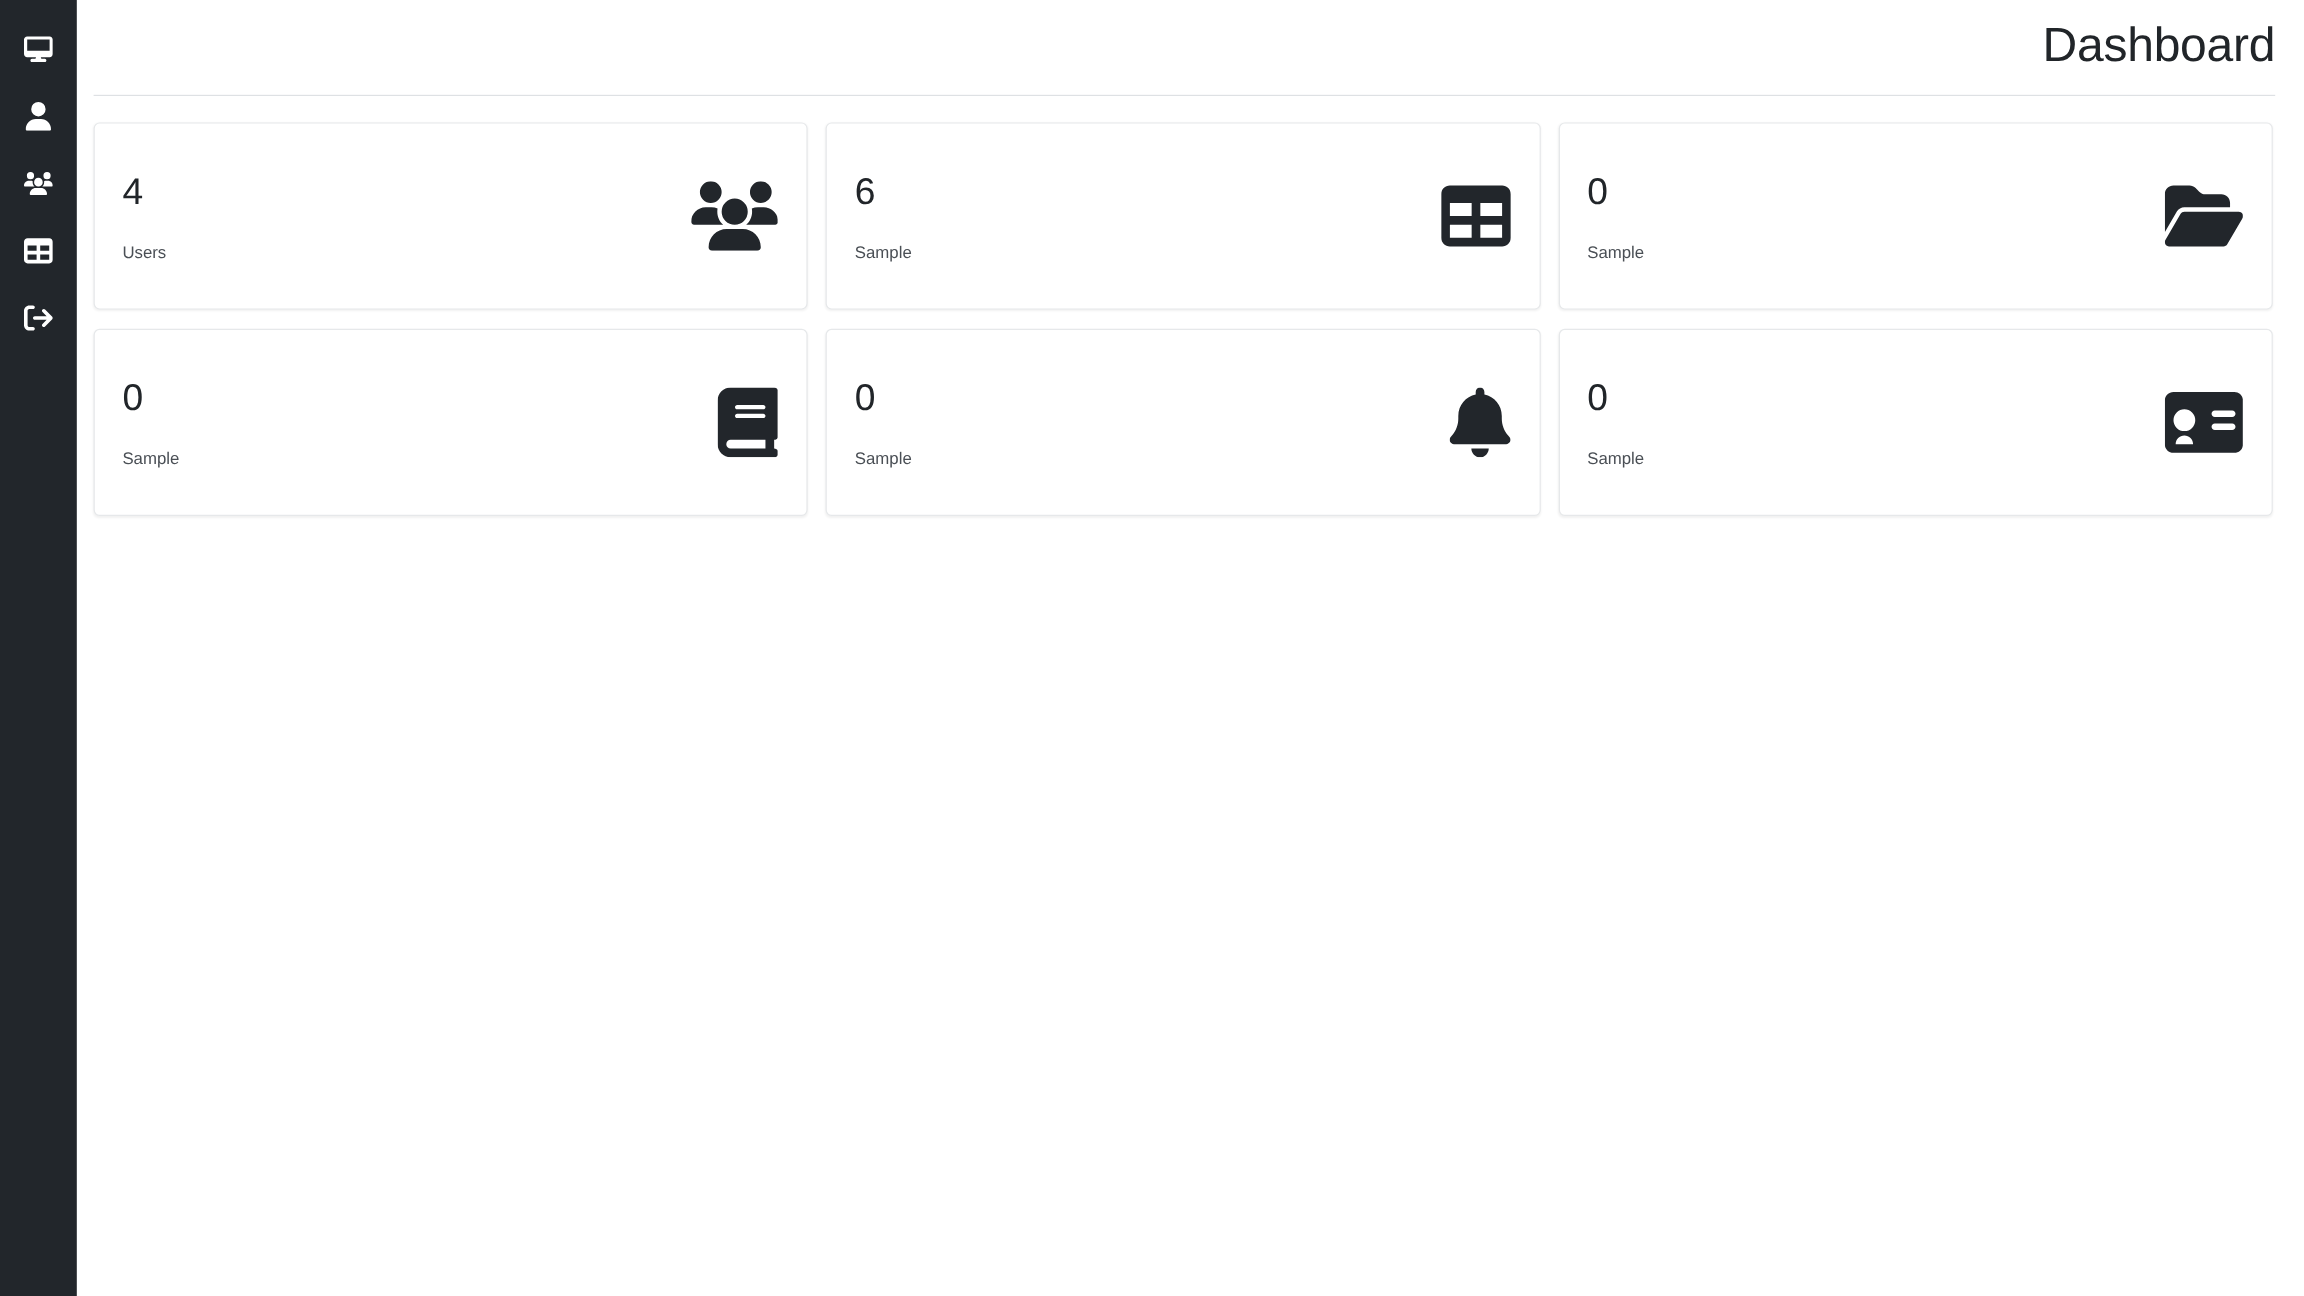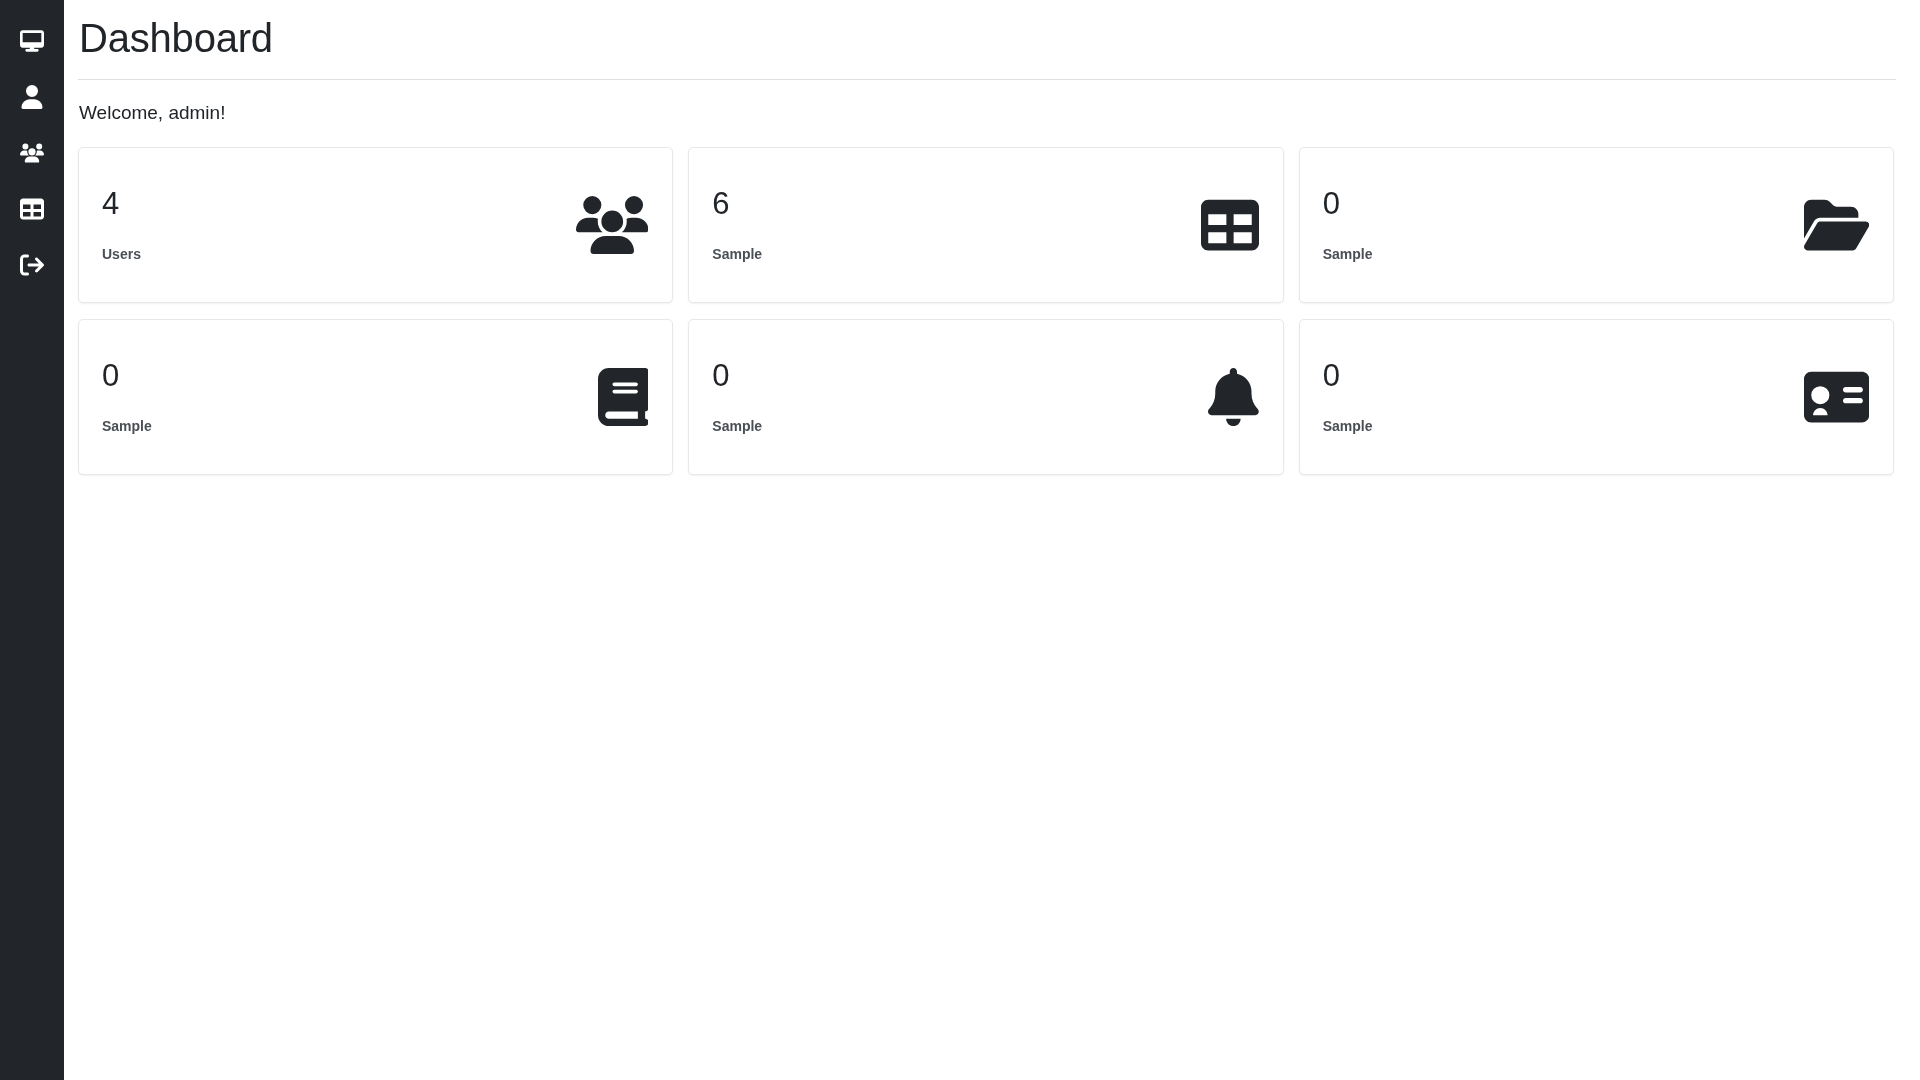--- a/index.html
+++ b/index.html
@@ -57,20 +57,21 @@
   }
 
   .page-title {
     font-size: 40px;
     font-weight: 400;
     color: #212529;
     letter-spacing: -0.2px;
     line-height: 1.2;
     padding-top: 14px;
     padding-left: 1px;
+    text-align: right;
   }
 
   .divider {
     border: none;
     border-top: 1px solid #dee1e4;
     margin: 17px 0 0 0;
   }
 
   .welcome {
     font-size: 19px;
@@ -112,21 +113,21 @@
     font-size: 31px;
     font-weight: 400;
     color: #212529;
     line-height: 1;
     margin-bottom: 0;
   }
 
   .card-label {
     font-size: 14px;
     color: #4a4f55;
-    font-weight: 700;
+    font-weight: 400;
     margin-top: 28px;
     line-height: 1;
   }
 
   .card-icon {
     position: absolute;
     right: 24px;
     top: 50%;
     transform: translateY(-50%);
     display: flex;
@@ -186,21 +187,20 @@
           </svg>
       </span>
     </div>
 
   </nav>
 
   <main class="main">
 
     <h1 class="page-title">Dashboard</h1>
     <hr class="divider">
-    <p class="welcome">Welcome, admin!</p>
 
     <section class="card-grid">
 
       <div class="stat-card">
         <div class="card-text">
           <div class="card-value">4</div>
           <div class="card-label">Users</div>
         </div>
         <div class="card-icon">
           <svg viewBox="0 0 640 512">

